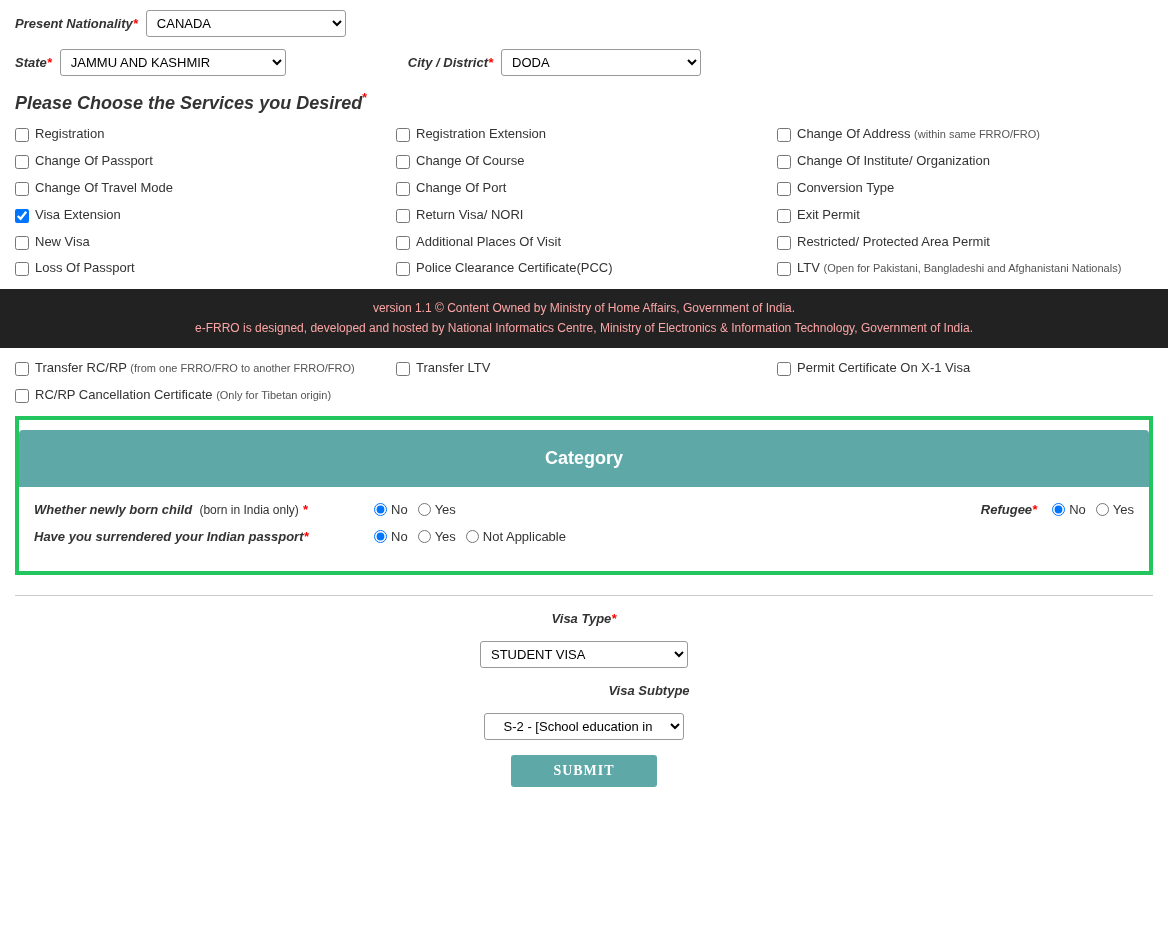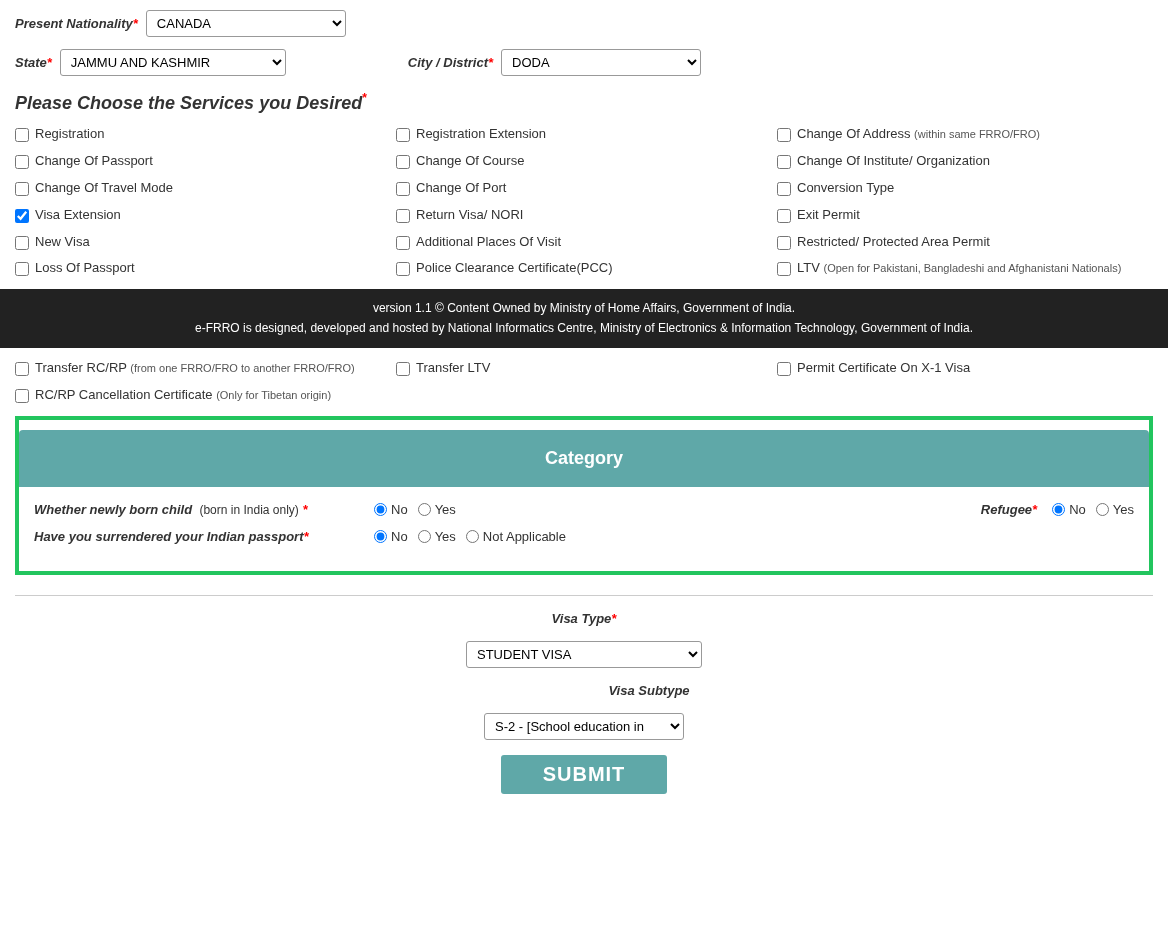--- a/index.html
+++ b/index.html
@@ -74,21 +74,21 @@
       font-size: 13px;
       line-height: 1.3;
     }
     .service-label .sub-label {
       font-size: 11px;
       color: #555;
     }
 
     .footer-banner {
       background: #222;
-      color: #ffffff;
+      color: #fca5a5;
       text-align: center;
       padding: 10px 20px;
       font-size: 12px;
       line-height: 1.6;
       margin: 10px -15px;
     }
 
     .more-services-grid {
       display: grid;
       grid-template-columns: 1fr 1fr 1fr;
@@ -159,25 +159,26 @@
 
     .submit-row {
       text-align: center;
       margin: 15px 0 20px 0;
     }
     .submit-btn {
       background: #5fa8a8;
       color: #fff;
       border: none;
       padding: 8px 42px;
-      font-size: 20px;
+      font-size: 14px;
       font-weight: bold;
       cursor: pointer;
       border-radius: 3px;
       letter-spacing: 1px;
+      font-family: Liberation Serif, serif;
     }
 
     .divider {
       border: none;
       border-top: 1px solid #ccc;
       margin: 10px 0;
     }
   </style>
 </head>
 <body>
@@ -399,29 +400,29 @@
       </div>
     </div>
   </div>
 
   <hr class="divider">
 
   <div class="visa-row">
     <span class="field-label">
       <span>Visa Type</span><span style="color:red;">*</span>
     </span>
-    <select style="width:236px;">
+    <select style="width:208px;">
       <option>STUDENT VISA</option>
       <option>TOURIST VISA</option>
       <option>BUSINESS VISA</option>
     </select>
     <span class="field-label" style="margin-left: 130px;">
       <span>Visa Subtype</span>
     </span>
-    <select style="width:200px;">
+    <select style="width:200px;text-align:center;">
       <option>S-2 - [School education in</option>
       <option>S-1</option>
       <option>S-3</option>
     </select>
   </div>
 
   <div class="submit-row">
     <button class="submit-btn">SUBMIT</button>
   </div>
 </div>

